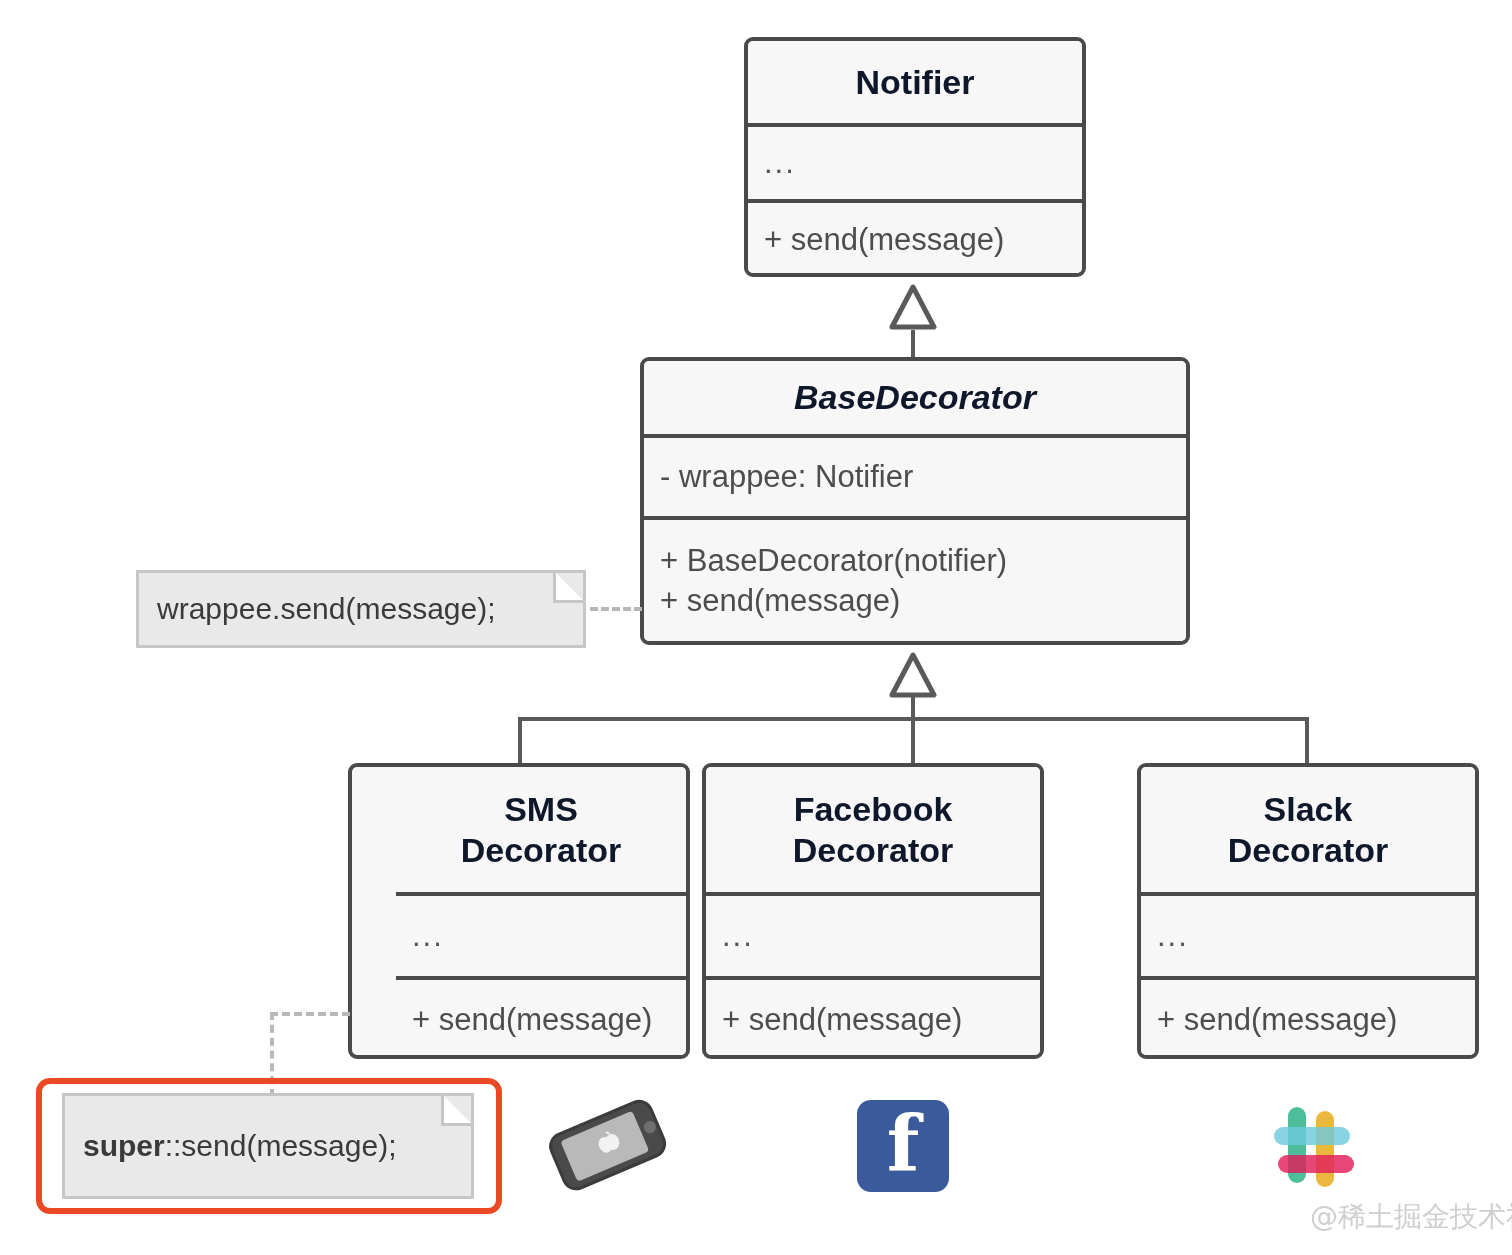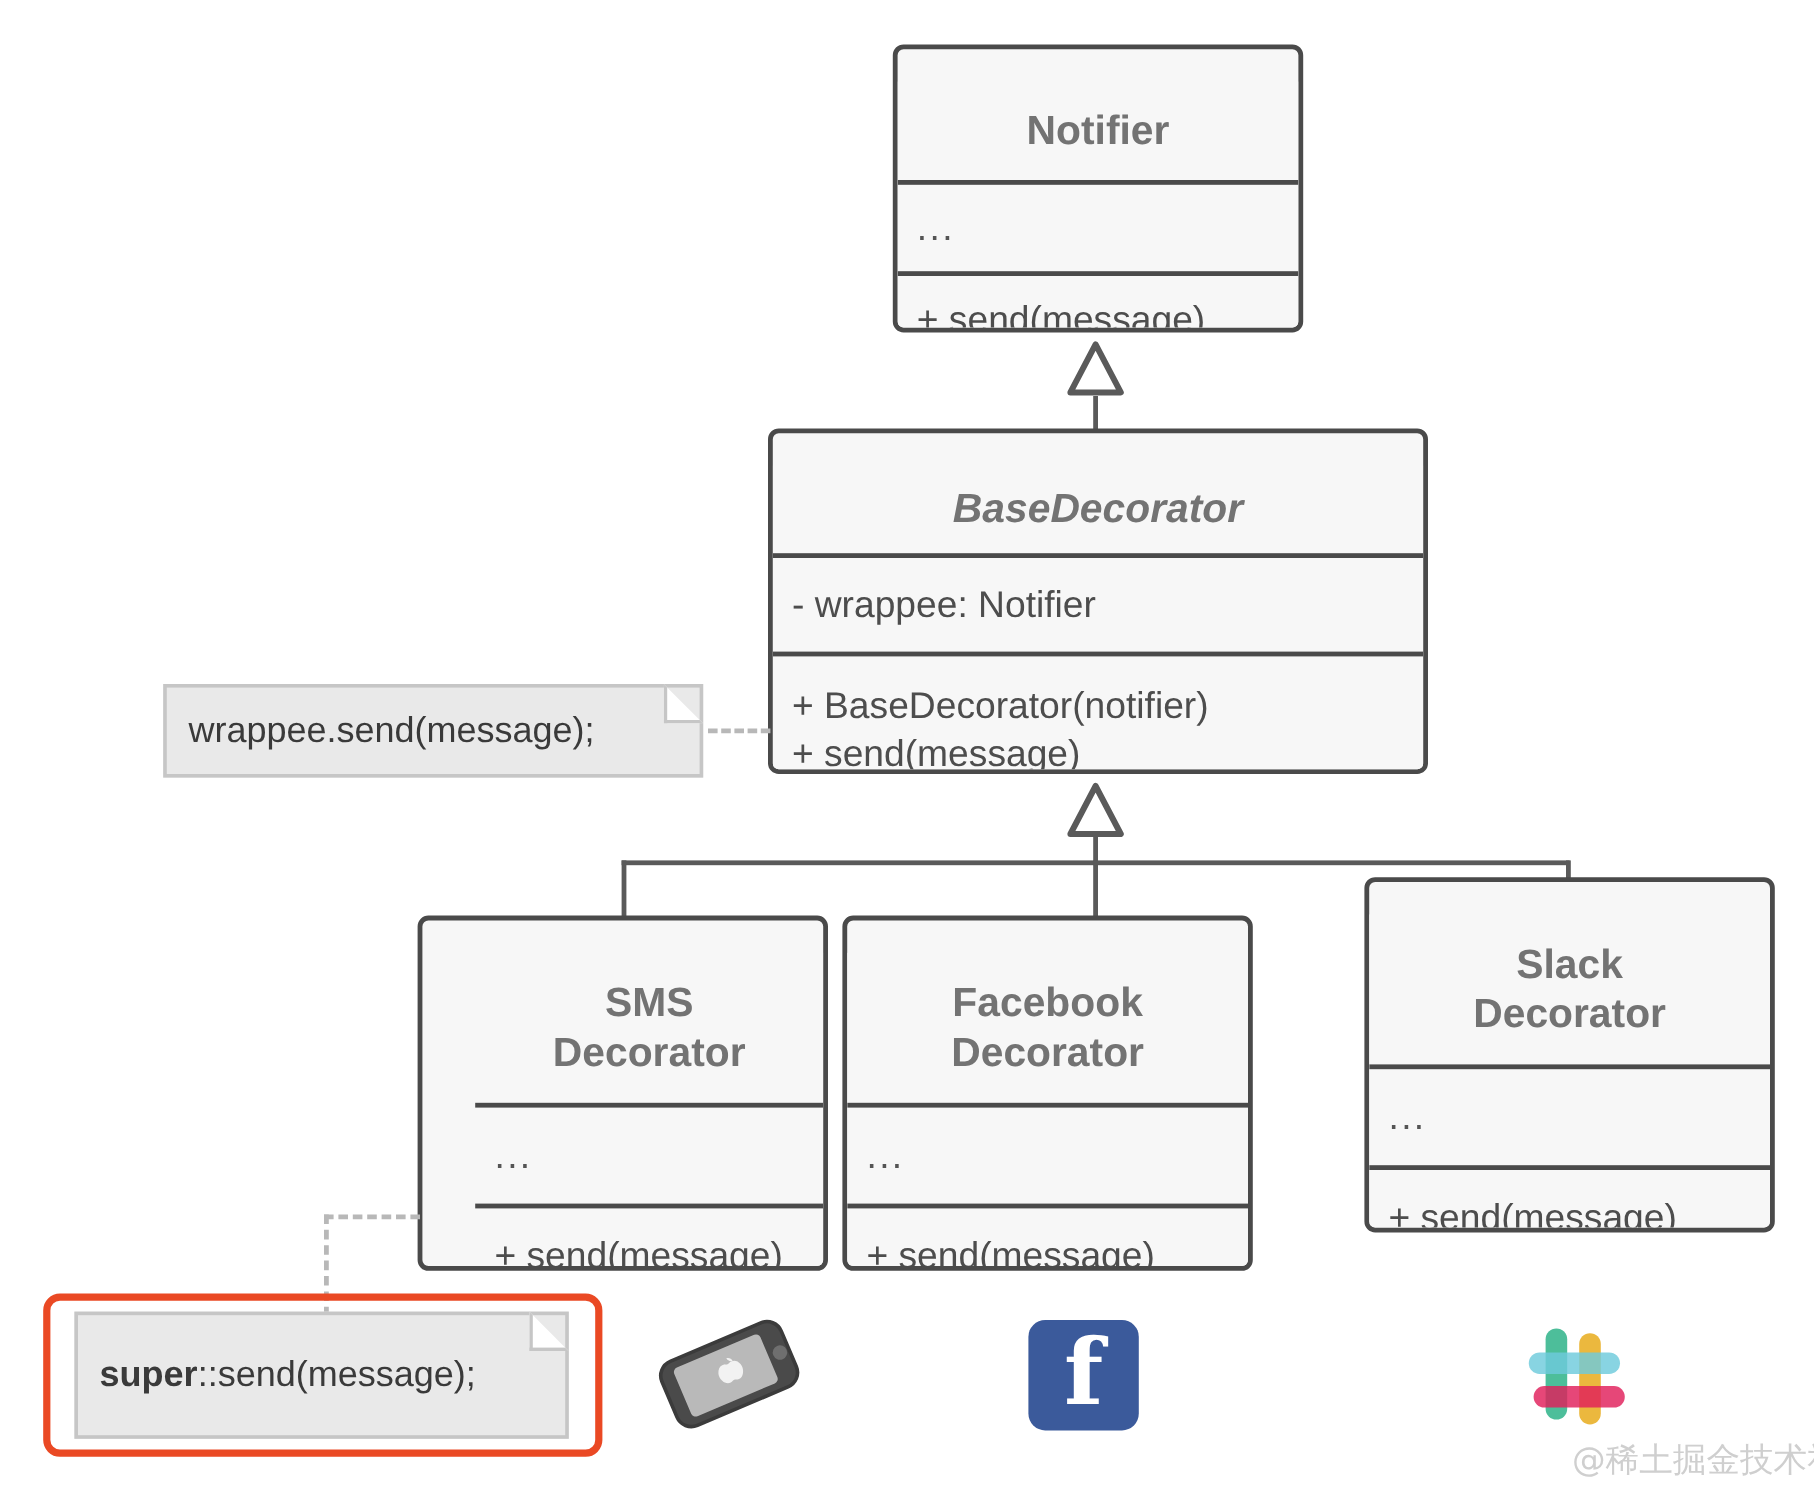--- a/index.html
+++ b/index.html
@@ -33,25 +33,24 @@
     display: flex;
     align-items: center;
   }
   .uml-row + .uml-row {
     border-top: 4px solid #4a4a4a;
   }
   .uml-title {
     justify-content: center;
     text-align: center;
     font-weight: bold;
-    color: #737373;
+    color: #0f172a;
     font-size: 34px;
     line-height: 1.18;
     flex-direction: column;
-    margin-top: 27px;
   }
   .uml-title.italic {
     font-style: italic;
     justify-content: center;
   }
   .uml-attr, .uml-ops {
     padding-left: 16px;
     color: #4d4d4d;
     font-size: 31px;
     line-height: 1.28;
@@ -226,21 +225,21 @@
       <span>Decorator</span>
     </div>
     <div class="uml-row uml-attr" style="height:84px;">
       <span class="uml-dots">...</span>
     </div>
     <div class="uml-row uml-ops" style="height:83px;">
       <span class="op-line">+ send(message)</span>
     </div>
   </div>
 
-  <div class="uml-class" style="left:1137px; top:731px; width:342px; height:296px;">
+  <div class="uml-class" style="left:1137px; top:763px; width:342px; height:296px;">
     <div class="uml-row uml-title" style="height:125px;">
       <span>Slack</span>
       <span>Decorator</span>
     </div>
     <div class="uml-row uml-attr" style="height:84px;">
       <span class="uml-dots">...</span>
     </div>
     <div class="uml-row uml-ops" style="height:83px;">
       <span class="op-line">+ send(message)</span>
     </div>

